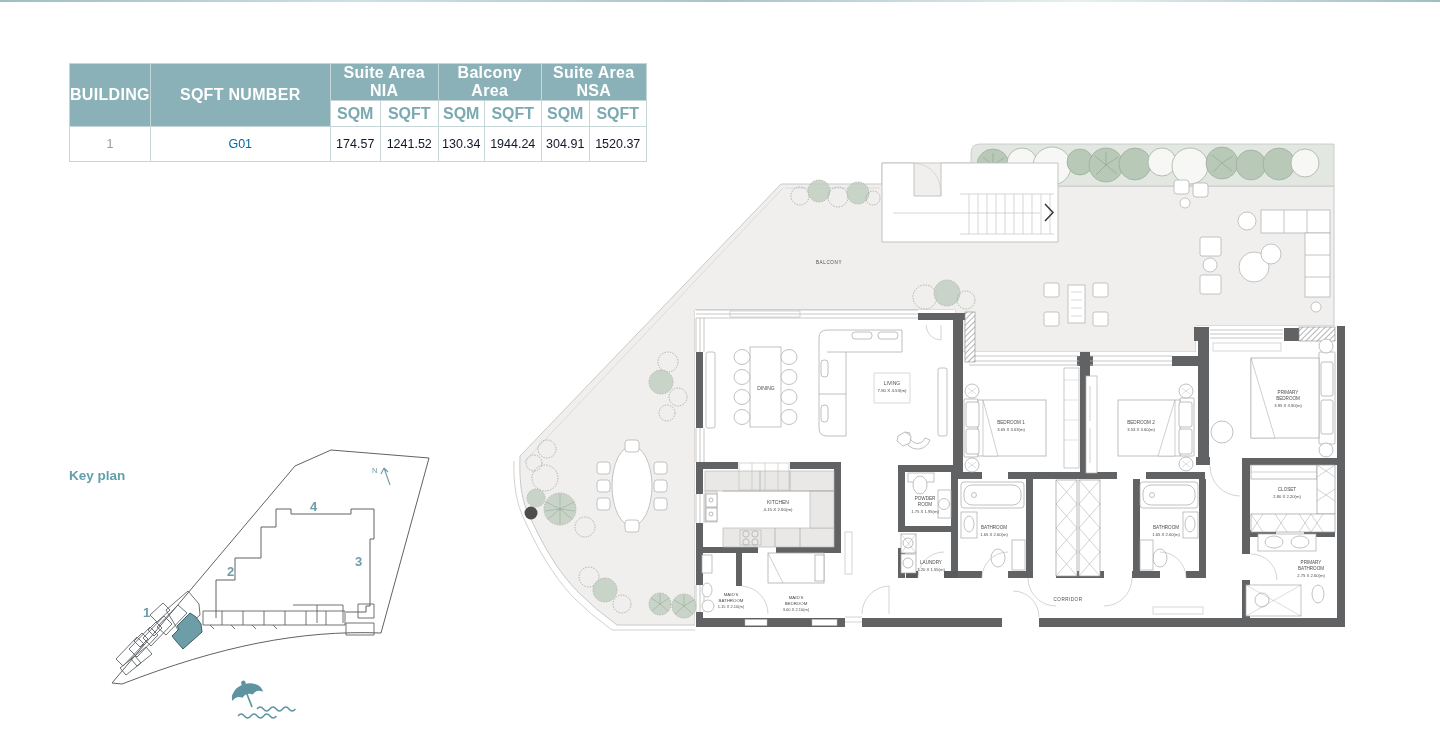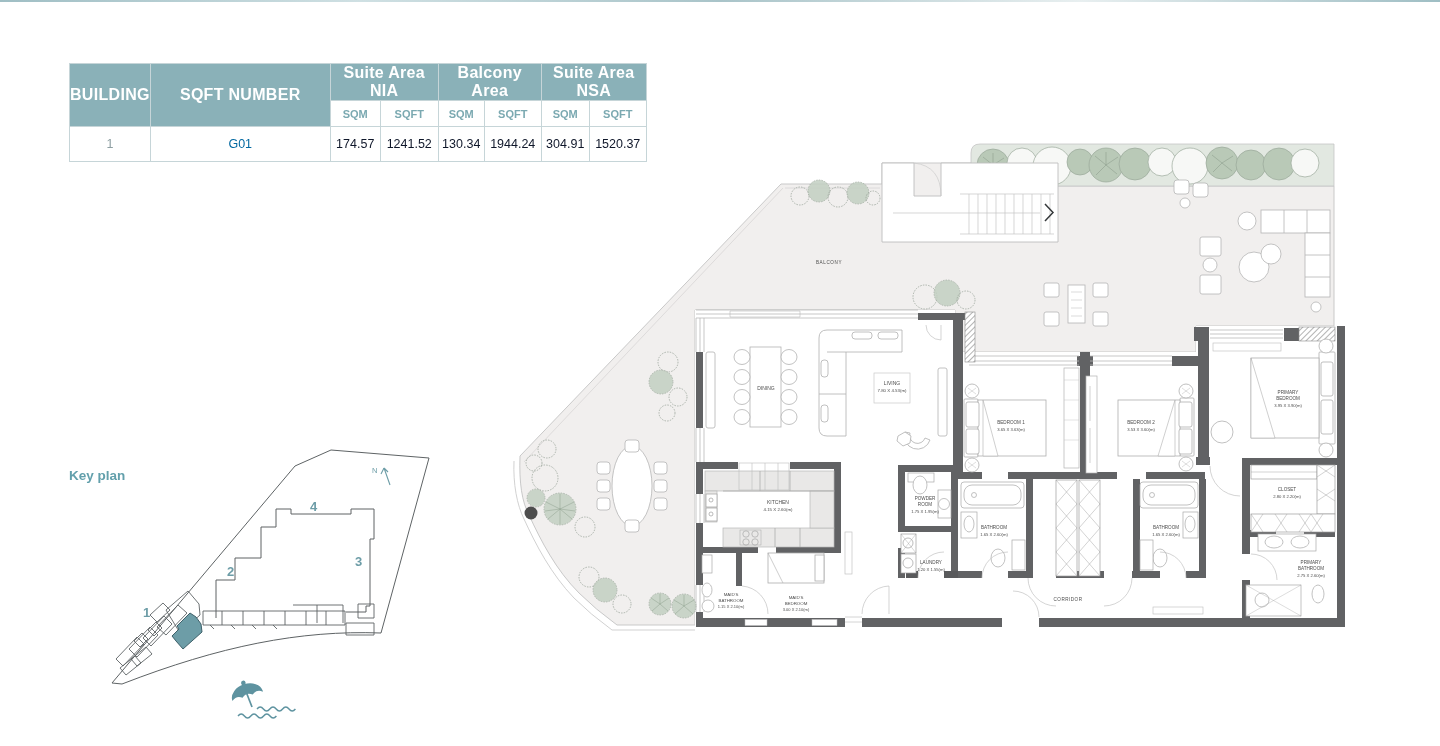--- a/index.html
+++ b/index.html
@@ -3,21 +3,21 @@
 <meta charset="utf-8">
 <style>
   html,body{margin:0;padding:0;}
   body{width:1440px;height:746px;background:#ffffff;font-family:"Liberation Sans",sans-serif;overflow:hidden;position:relative;}
   .topline{position:absolute;top:0;left:0;width:1440px;height:2px;background:linear-gradient(90deg,#9fbec4,#cfe0e3,#a9c4c9,#e8eff0,#9fbec4);}
   
   .tblwrap{position:absolute;left:69px;top:63px;}
   table.area{border-collapse:collapse;table-layout:fixed;}
   table.area td,table.area th{border:1px solid #c6d5d8;padding:0;font-family:"Liberation Sans",sans-serif;}
   th.hd{background:#8ab1b8;color:#ffffff;font-weight:bold;font-size:16px;letter-spacing:.3px;border:1.5px solid #ffffff;}
-  th.sub{background:#ffffff;color:#7ba9b1;font-weight:bold;font-size:11px;}
+  th.sub{background:#ffffff;color:#7ba9b1;font-weight:bold;font-size:16px;}
   td.dat{background:#ffffff;color:#0f172a;font-size:12.5px;text-align:center;}
   
   .keyplan{position:absolute;left:60px;top:444px;}
   
   .floorplan{position:absolute;left:495px;top:135px;}
 </style>
 </head>
 <body>
 
 <div class="topline"></div>

